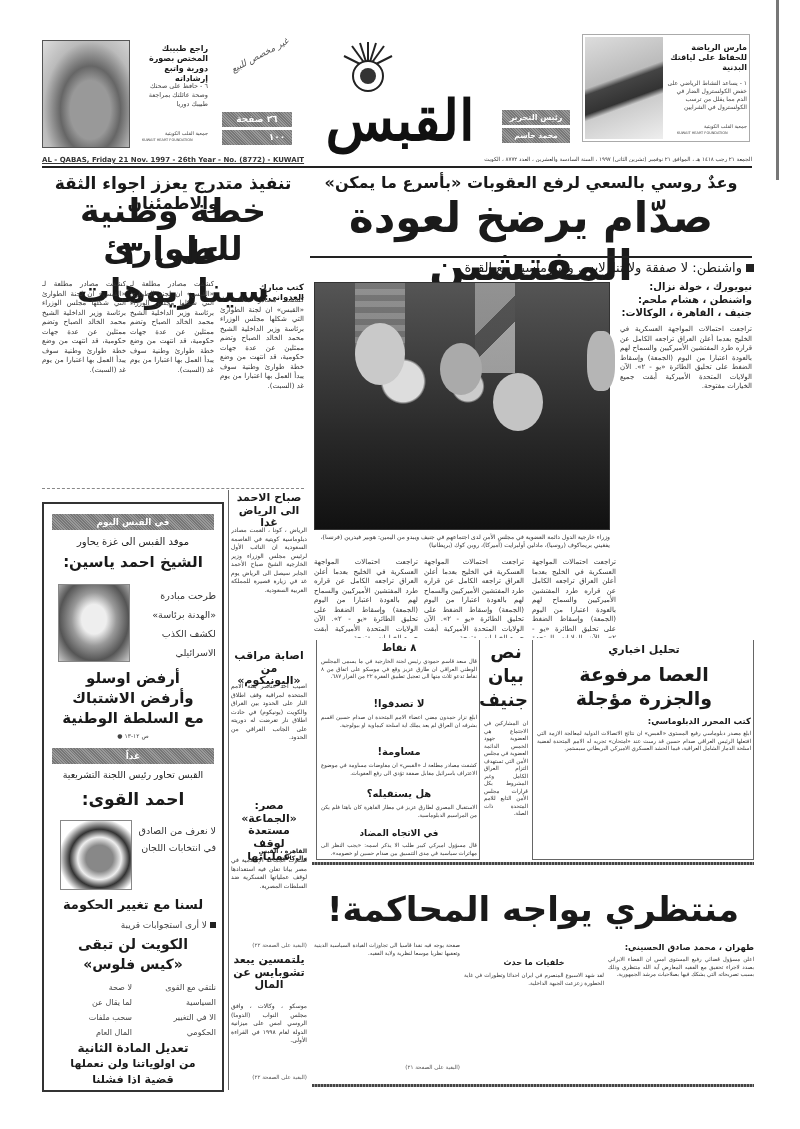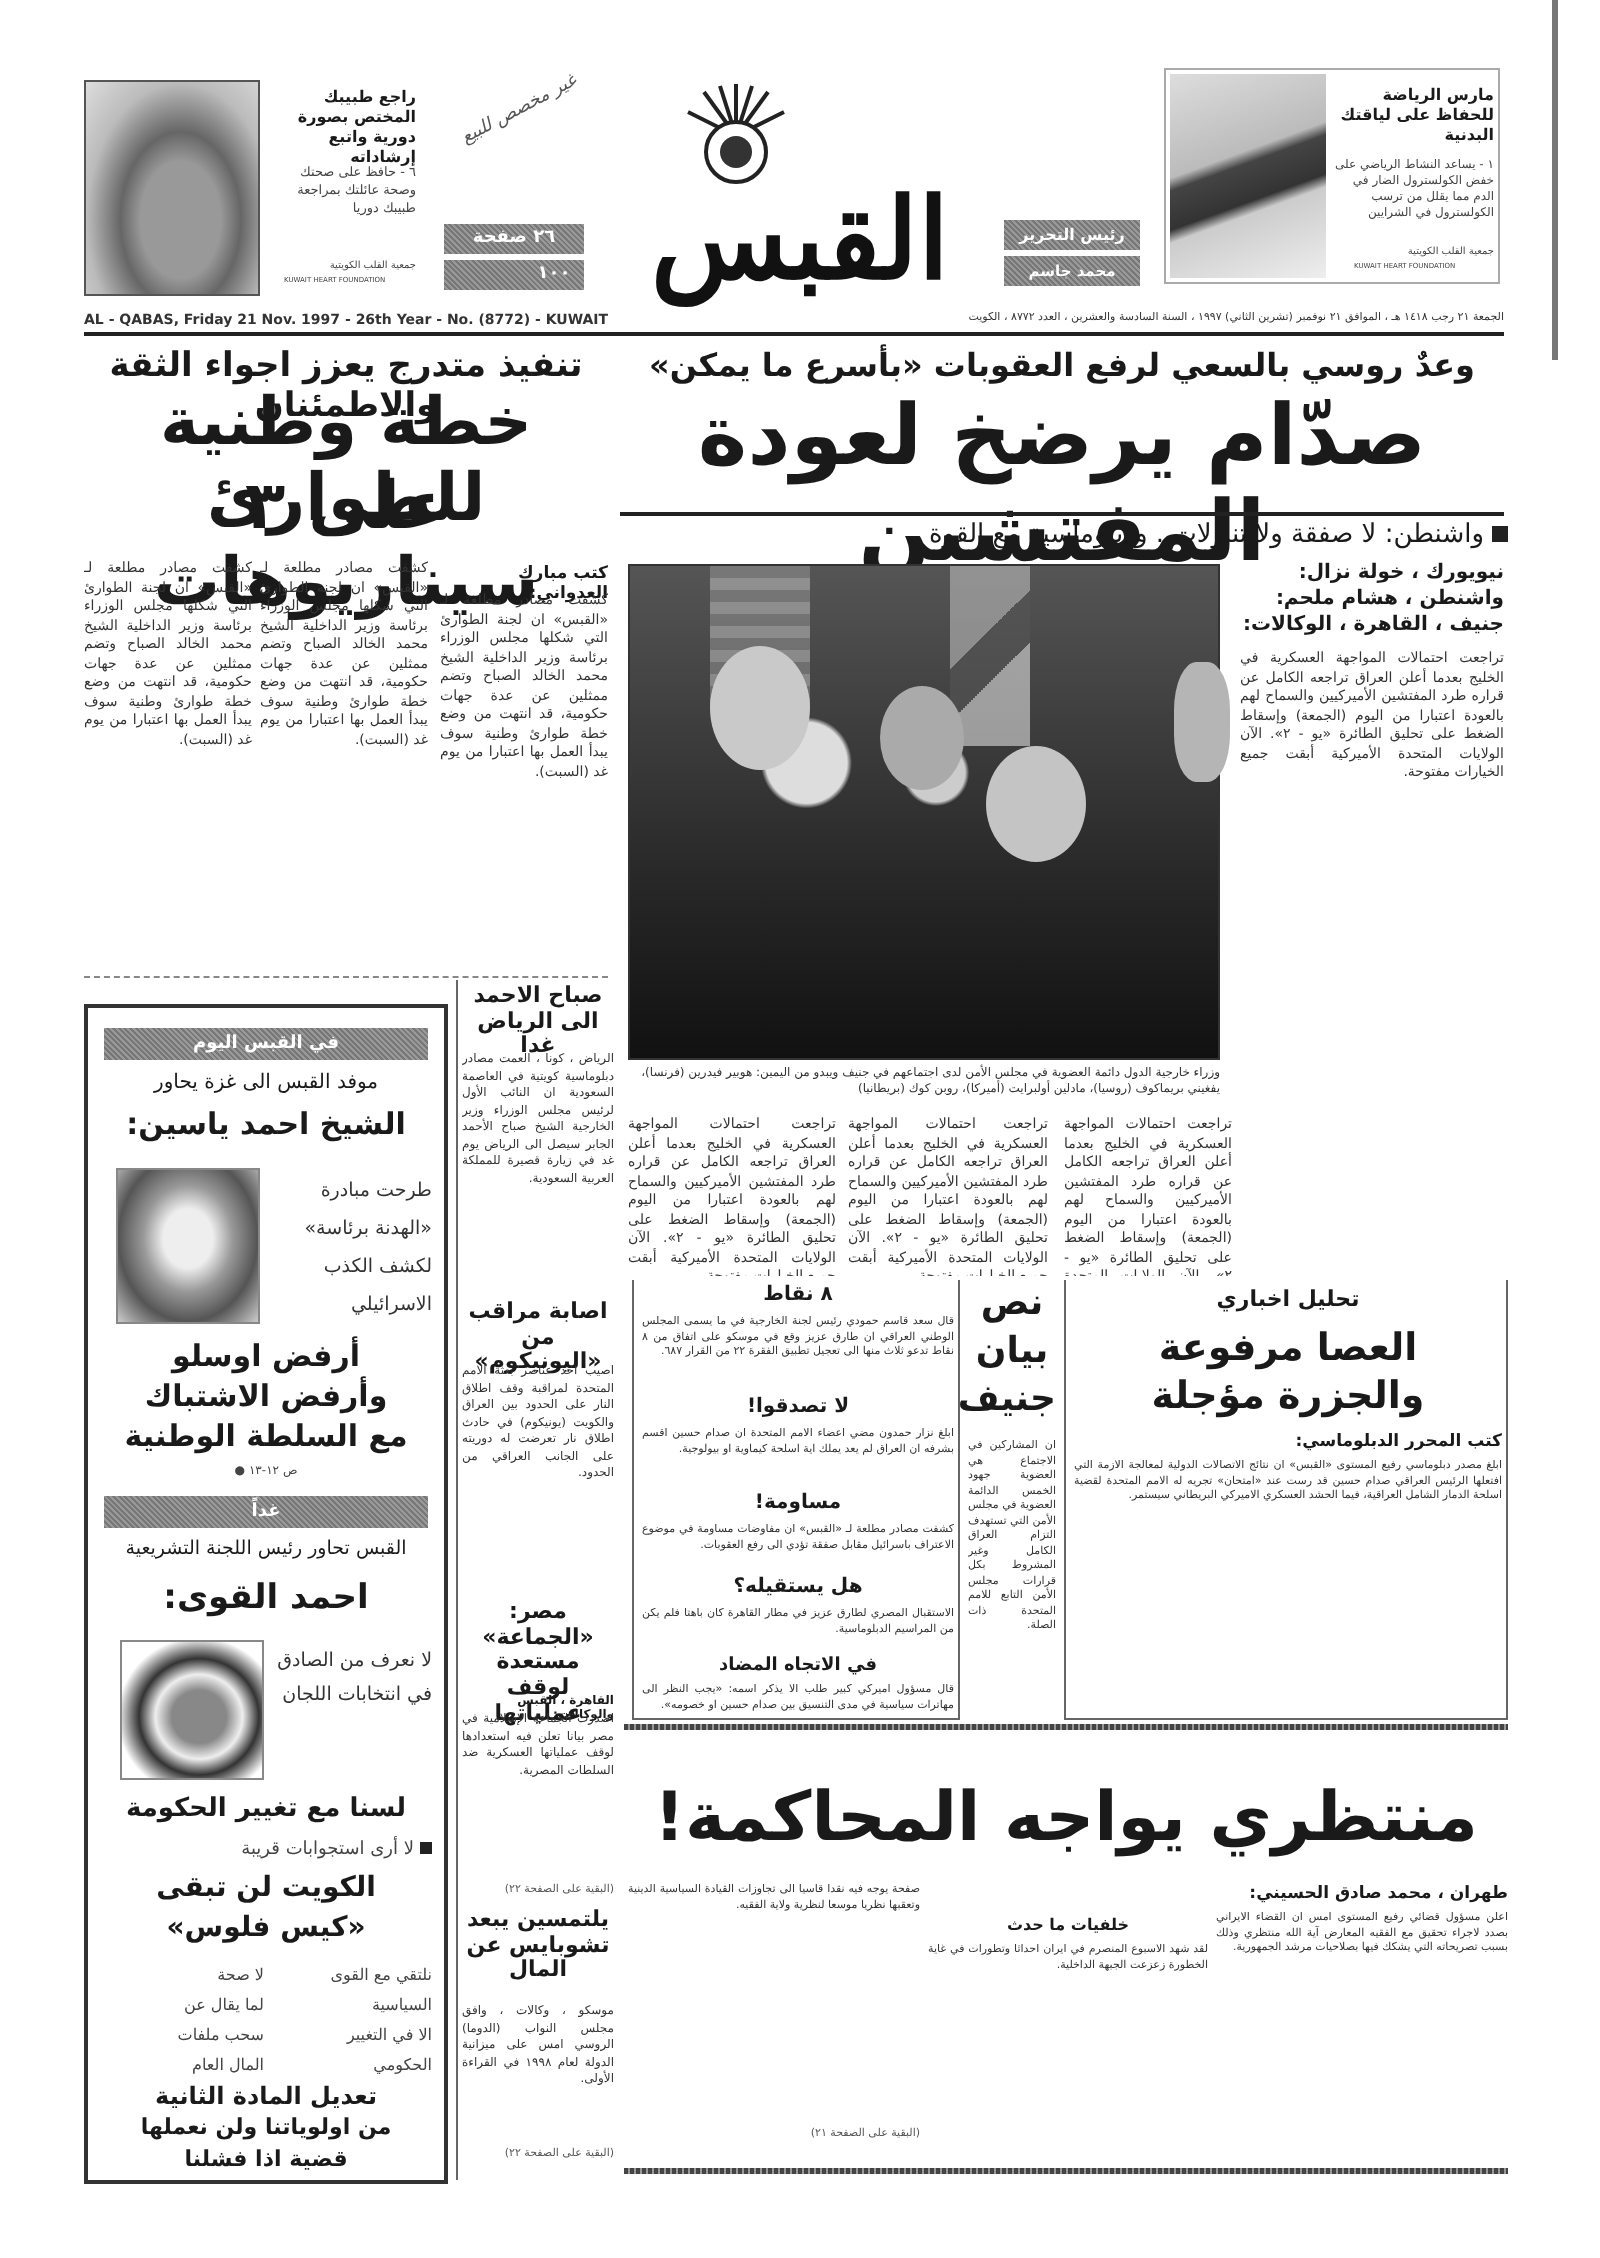--- a/index.html
+++ b/index.html
@@ -59,21 +59,21 @@
   <div class="abs" style="left:582px;top:34px;width:168px;height:108px;border:1px solid #aaa;">
     <div class="abs" style="left:2px;top:2px;width:78px;height:102px;background:linear-gradient(160deg,#ddd 0%, #bbb 40%, #444 45%, #333 60%, #ccc 65%, #eee 100%);"></div>
     <div class="abs rtl bold" style="left:84px;top:8px;width:80px;font-size:8px;line-height:10px;">مارس الرياضة للحفاظ على لياقتك البدنية</div>
     <div class="abs rtl" style="left:84px;top:44px;width:80px;font-size:6px;line-height:8px;color:#444;">١ - يساعد النشاط الرياضي على خفض الكولسترول الضار في الدم مما يقلل من ترسب الكولسترول في الشرايين</div>
     <div class="abs rtl" style="left:94px;top:88px;width:70px;font-size:5px;color:#444;">جمعية القلب الكويتية</div>
     <div class="abs" style="left:94px;top:96px;width:70px;font-size:3.5px;color:#444;">KUWAIT HEART FOUNDATION</div>
   </div>
 
   <div class="abs" style="left:776px;top:0;width:3px;height:180px;background:#777;"></div>
 
-  <div class="abs" style="left:42px;top:156px;width:300px;font-size:7px;font-weight:bold;color:#333;white-space:nowrap;">AL - QABAS, Friday 21 Nov. 1997 - 26th Year - No. (8772) - KUWAIT</div>
+  <div class="abs" style="left:42px;top:156px;width:300px;font-size:7px;font-weight:bold;color:#333;white-space:nowrap;text-decoration:underline;">AL - QABAS, Friday 21 Nov. 1997 - 26th Year - No. (8772) - KUWAIT</div>
   <div class="abs rtl" style="left:400px;top:156px;width:352px;font-size:5.5px;color:#333;white-space:nowrap;overflow:hidden;">الجمعة ٢١ رجب ١٤١٨ هـ ، الموافق ٢١ نوفمبر (تشرين الثاني) ١٩٩٧ ، السنة السادسة والعشرين ، العدد ٨٧٧٢ ، الكويت</div>
   <div class="abs rule" style="left:42px;top:166px;width:710px;height:2px;"></div>
 </div>
 
 <div class="abs" style="left:308px;top:170px;width:446px;height:470px;">
   <div class="abs hdl" style="left:0;top:24px;width:446px;font-size:42px;font-family:'DejaVu Sans',sans-serif;letter-spacing:-1px;">صدّام يرضخ لعودة المفتشين</div>
   <div class="abs hdl" style="left:0;top:4px;width:446px;font-size:16px;">وعدٌ روسي بالسعي لرفع العقوبات «بأسرع ما يمكن»</div>
   <div class="abs rule" style="left:2px;top:86px;width:442px;height:1.5px;"></div>
   <div class="abs rtl" style="left:0;top:90px;width:446px;font-size:13px;">
     <span style="display:inline-block;width:8px;height:8px;background:#222;margin-left:4px;"></span><span>واشنطن: لا صفقة ولا تنازلات.. ودبلوماسية مع القوة</span>

